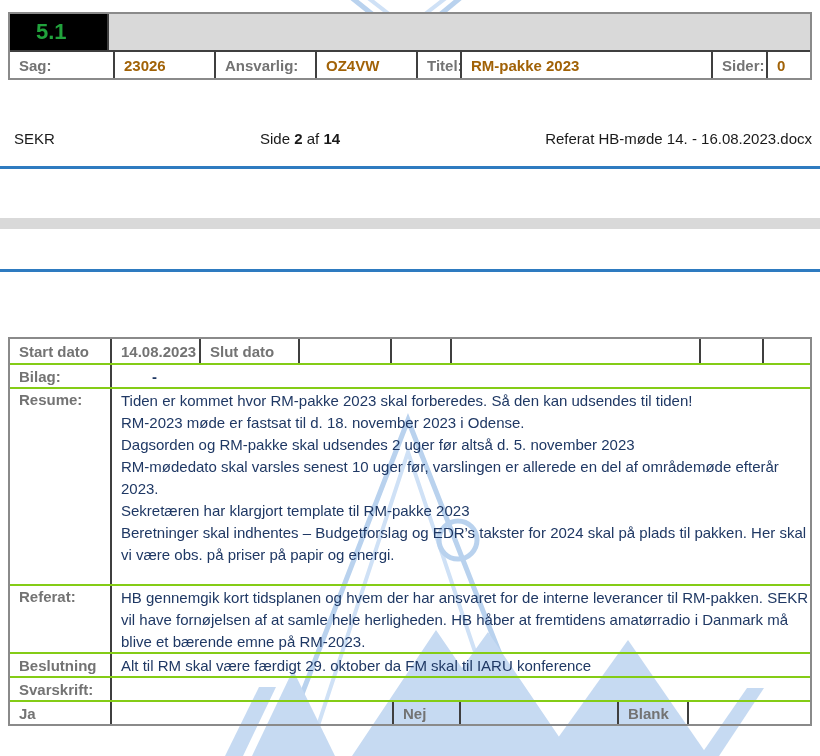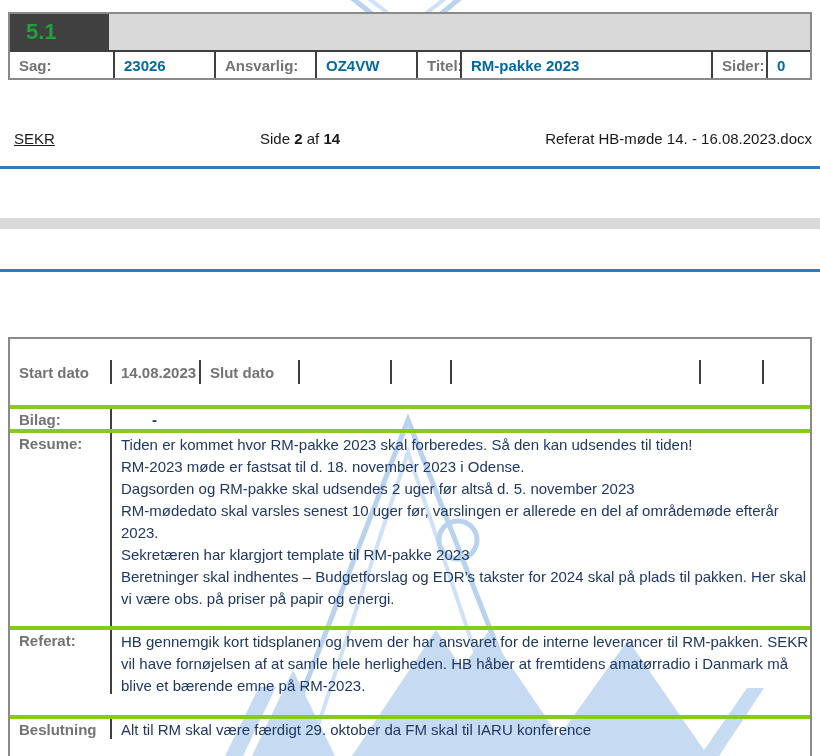--- a/index.html
+++ b/index.html
@@ -11,49 +11,49 @@
   .layer{position:absolute;z-index:1;}
 
   
   .hdr-table{left:8px;top:12px;width:804px;border:2px solid #8a8a8a;box-sizing:border-box;}
   .hdr-row{display:flex;box-sizing:border-box;}
   .hdr-row1{height:36px;}
   .hdr-row2{height:28px;border-top:2px solid #3f3f3f;}
   .hcell{box-sizing:border-box;border-left:2px solid #3f3f3f;display:flex;align-items:center;
          padding-left:9px;font-size:15px;white-space:nowrap;overflow:hidden;}
   .hcell:first-child{border-left:none;}
-  .hdr-num{width:97px;display:flex;align-items:center;padding-left:16px;
-           font-size:22px;font-weight:bold;color:#21a23c;box-sizing:border-box;background:#404040;}
+  .hdr-num{width:97px;display:flex;align-items:center;padding-left:26px;
+           font-size:22px;font-weight:bold;color:#21a23c;box-sizing:border-box;background:#000000;}
   .hdr-gray{flex:1;background:#d9d9d9;border-left:2px solid #3f3f3f;box-sizing:border-box;}
   .lbl{color:#737373;font-weight:bold;}
-  .val{color:#0369a1;font-weight:bold;}
+  .val{color:#a16207;font-weight:bold;}
   .w103{width:103px}.w101{width:101px}.w44{width:44px}.w251{width:251px}.w55{width:55px}.w44b{width:44px}
 
   
   .pagehdr{left:8px;top:130px;width:804px;display:flex;justify-content:space-between;
            font-size:15px;color:#1a1a1a;}
-  .pagehdr .left{padding-left:6px;text-decoration:underline;}
+  .pagehdr .left{padding-left:6px;}
   .pageinfo b{font-weight:bold;}
 
   
   .rule{left:0;width:820px;height:3px;background:#2e7bc0;}
   .rule1{top:166px;}
   .rule2{top:269px;}
   .grayband{left:0;top:218px;width:820px;height:11px;background:#d9d9d9;}
 
   
   .main-table{left:8px;top:337px;width:804px;border:2px solid #8a8a8a;box-sizing:border-box;
               font-size:15px;}
-  .trow{display:flex;box-sizing:border-box;border-top:4px solid #84cc16;}
+  .trow{display:flex;box-sizing:border-box;border-top:2px solid #84cc16;}
   .trow:first-child{border-top:none;}
   .tcell{box-sizing:border-box;border-left:2px solid #3f3f3f;padding-left:9px;
          display:flex;align-items:center;overflow:hidden;white-space:nowrap;}
   .tcell:first-child{border-left:none;}
   .labelcol{width:100px;}
-  .r-thin{height:24px;margin-top:21px;}
+  .r-thin{height:24px;}
   .blockcell{display:block;white-space:normal;align-items:flex-start;padding-top:1px;}
   .toplabel{align-items:flex-start;padding-top:2px;}
   .para{line-height:22px;}
   .resume-row{height:197px;}
   .referat-row{height:68px;}
   .cw101{width:89px}.cw99{width:99px}.cw92{width:92px}.cw60{width:60px}
   .cw249{width:249px}.cw63{width:63px}.cw36{width:36px}
   .jw282{width:282px}.jw67{width:67px}.jw158{width:158px}.jw70{width:70px}.jw123{width:123px}
   .dash{padding-left:40px;font-weight:bold;}
   .content{color:#1f3864;}

